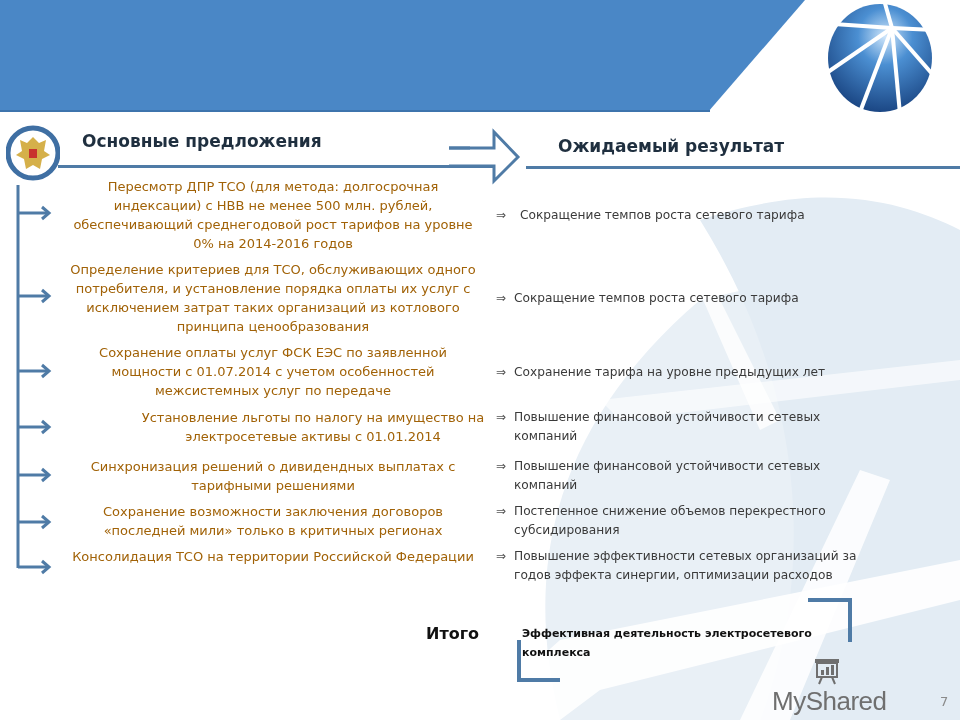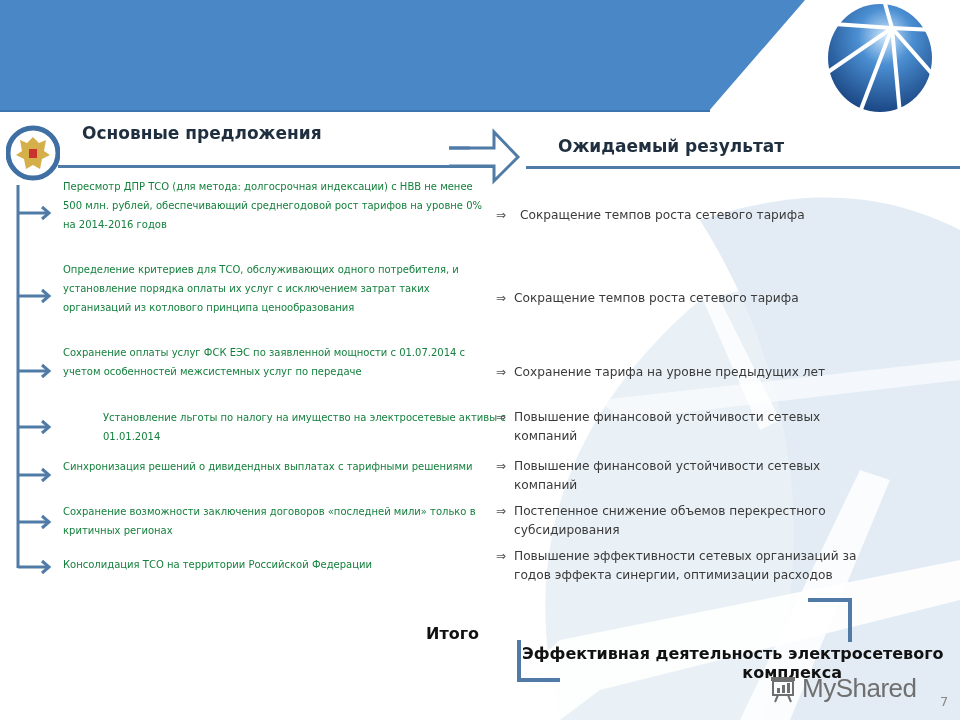--- a/index.html
+++ b/index.html
@@ -11,36 +11,36 @@
   .header-band { position: absolute; left: 0; top: 0; width: 960px; height: 112px; z-index: 1; }
   .header-title { position: absolute; left: 14px; top: 13px; width: 720px; color: #ffffff;
     font-family: "Liberation Sans", sans-serif; font-weight: bold; font-size: 19.5px; line-height: 24px; letter-spacing: -0.3px; }
   .header-title div { white-space: nowrap; }
 
   .logo { position: absolute; left: 824px; top: 2px; width: 112px; height: 112px; z-index: 2; }
 
   .emblem { position: absolute; left: 6px; top: 125px; width: 54px; height: 60px; z-index: 3; }
 
   .col-head { position: absolute; z-index: 3; font-weight: bold; color: #1f2f3f; font-size: 17px; }
-  .col-head-left { left: 82px; top: 123px; text-align: right; }
+  .col-head-left { left: 82px; top: 131px; text-align: right; }
   .col-head-right { left: 558px; top: 136px; }
   .head-line { position: absolute; height: 3px; background: #4f7ba6; z-index: 2; }
 
   .lines-svg { position: absolute; left: 0; top: 0; width: 960px; height: 720px; z-index: 2; pointer-events: none; }
 
-  .proposal { position: absolute; left: 63px; z-index: 3; font-size: 10px; line-height: 19px; color: #15803d; width: 420px; }
+  .proposal { position: absolute; left: 63px; z-index: 3; font-size: 13px; line-height: 19px; color: #a16207; width: 420px; text-align: center; }
   .result { position: absolute; left: 496px; z-index: 3; font-size: 12.2px; line-height: 19px; color: #3a3a3a; width: 380px; display: flex; }
   .result .arrow-glyph { width: 18px; flex: 0 0 18px; color: #555; font-size: 12px; }
   .result .txt { flex: 1; }
 
   .itogo { position: absolute; left: 426px; top: 624px; font-weight: bold; font-size: 16px; color: #111; z-index: 3; }
-  .summary { position: absolute; left: 522px; top: 644px; width: 320px; text-align: right; font-weight: bold; font-size: 16px; line-height: 19px; color: #111; z-index: 3; }
+  .summary { position: absolute; left: 522px; top: 624px; width: 320px; text-align: left; font-weight: bold; font-size: 11px; line-height: 19px; color: #111; z-index: 3; }
   .summary div { white-space: nowrap; }
 
-  .watermark { position: absolute; left: 768px; top: 673px; z-index: 3; display: flex; align-items: center; }
+  .watermark { position: absolute; left: 768px; top: 656px; z-index: 3; display: flex; align-items: center; flex-direction: column; }
   .watermark .wm-text { font-family: "Liberation Sans", sans-serif; font-size: 26px; color: #6f6f6f; letter-spacing: -0.5px; margin-left: 4px; }
   .page-num { position: absolute; left: 940px; top: 694px; font-size: 13px; color: #8a8a8a; z-index: 3; }
 </style>
 </head>
 <body>
 
 <svg class="bg-art" viewBox="0 0 960 720">
   <path d="M560 720 C 520 560, 560 420, 700 300 L 960 240 L 960 720 Z" fill="#e9f0f6"></path>
   <path d="M700 220 C 820 180, 900 200, 960 230 L 960 720 L 760 720 C 820 560, 800 380, 700 220 Z" fill="#e3ecf4"></path>
   <path d="M470 720 L 560 640 L 960 560 L 960 600 L 600 690 L 560 720 Z" fill="#ffffff" opacity="0.9"></path>
@@ -119,21 +119,21 @@
   <polyline points="519,640 519,680 560,680" fill="none" stroke="#4f7ba6" stroke-width="4"></polyline>
   <polyline points="808,600 850,600 850,642" fill="none" stroke="#4f7ba6" stroke-width="4"></polyline>
 </svg>
 
 <div class="proposal" style="top:177px;">Пересмотр ДПР ТСО (для метода: долгосрочная индексации) с НВВ не менее 500 млн. рублей, обеспечивающий среднегодовой рост тарифов на уровне 0% на 2014-2016 годов</div>
 <div class="proposal" style="top:260px;">Определение критериев для ТСО, обслуживающих одного потребителя, и установление порядка оплаты их услуг с исключением затрат таких организаций из котлового принципа ценообразования</div>
 <div class="proposal" style="top:343px;">Сохранение оплаты услуг ФСК ЕЭС по заявленной мощности с 01.07.2014 с учетом особенностей межсистемных услуг по передаче</div>
 <div class="proposal" style="top:408px;margin-left:40px;">Установление льготы по налогу на имущество на электросетевые активы с 01.01.2014</div>
 <div class="proposal" style="top:457px;">Синхронизация решений о дивидендных выплатах с тарифными решениями</div>
 <div class="proposal" style="top:502px;">Сохранение возможности заключения договоров «последней мили» только в критичных регионах</div>
-<div class="proposal" style="top:547px;margin-top:8px;">Консолидация ТСО на территории Российской Федерации</div>
+<div class="proposal" style="top:547px;">Консолидация ТСО на территории Российской Федерации</div>
 
 <div class="result" style="top:206px;">
   <span class="arrow-glyph">⇒</span>
   <span class="txt" style="padding-left:6px;">Сокращение темпов роста сетевого тарифа</span>
 </div>
 <div class="result" style="top:289px;">
   <span class="arrow-glyph">⇒</span>
   <span class="txt">Сокращение темпов роста сетевого тарифа</span>
 </div>
 <div class="result" style="top:363px;">

